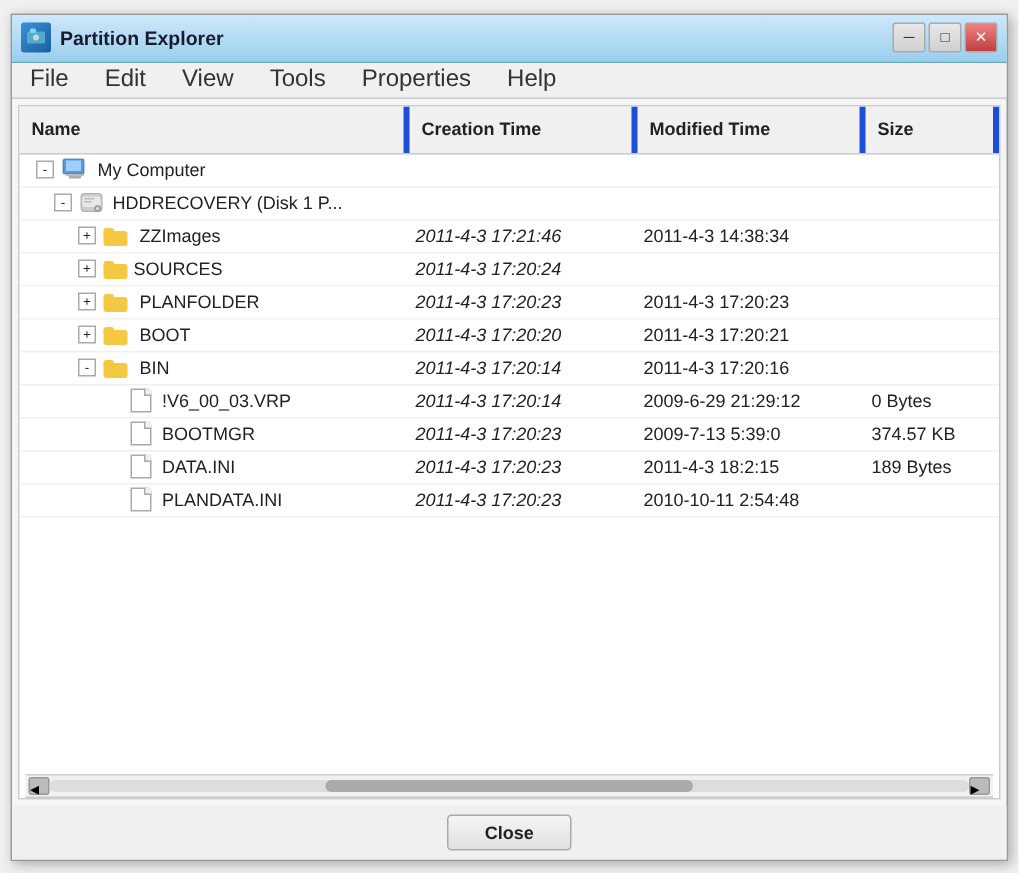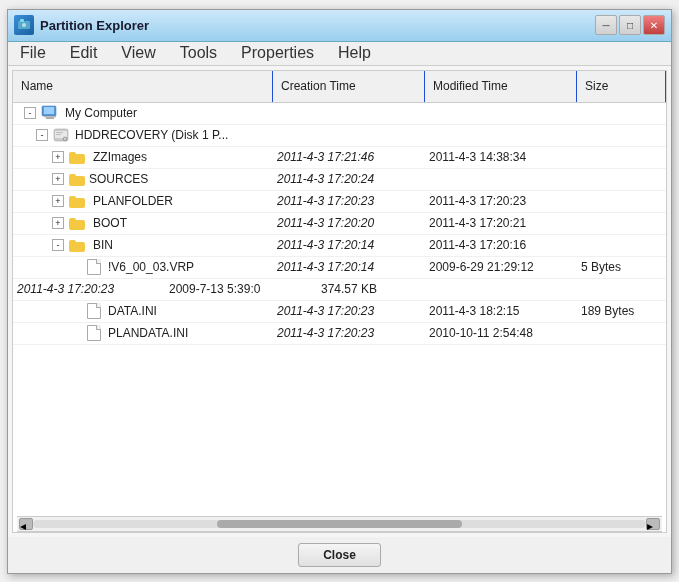--- a/index.html
+++ b/index.html
@@ -99,27 +99,27 @@
     .tree-header {
       display: flex;
       background: #f0f0f0;
       border-bottom: 1px solid #ccc;
       height: 32px;
       align-items: center;
       flex-shrink: 0;
     }
     .header-col {
       font-size: 12px;
-      font-weight: 400;
+      font-weight: 700;
       color: #222;
       padding: 0 8px;
       height: 100%;
       display: flex;
       align-items: center;
-      border-right: 1px solid #1d4ed8;
+      border-right: 4px solid #1d4ed8;
       cursor: pointer;
       user-select: none;
     }
     .col-name { width: 260px; }
     .col-creation { width: 152px; }
     .col-modified { width: 152px; }
     .col-size { flex: 1; }
     .tree-body {
       flex: 1;
       overflow-y: auto;
@@ -405,24 +405,30 @@
 
       <div class="tree-row">
         <div class="cell cell-name">
           <span style="padding-left:50px;"></span>
           <span class="expander-placeholder"></span>
           <span class="file-icon"></span>
           <span style="margin-left:4px;">!V6_00_03.VRP</span>
         </div>
         <div class="cell cell-creation">2011-4-3 17:20:14</div>
         <div class="cell cell-modified">2009-6-29 21:29:12</div>
-        <div class="cell cell-size">5 Bytes</div>
-      </div>
-
-      <div class="tree-row">
+        <div class="cell cell-size">0 Bytes</div>
+      </div>
+
+      <div class="tree-row">
+        <div class="cell cell-name">
+          <span style="padding-left:50px;"></span>
+          <span class="expander-placeholder"></span>
+          <span class="file-icon"></span>
+          <span style="margin-left:4px;">BOOTMGR</span>
+        </div>
         <div class="cell cell-creation">2011-4-3 17:20:23</div>
         <div class="cell cell-modified">2009-7-13 5:39:0</div>
         <div class="cell cell-size">374.57 KB</div>
       </div>
 
       <div class="tree-row">
         <div class="cell cell-name">
           <span style="padding-left:50px;"></span>
           <span class="expander-placeholder"></span>
           <span class="file-icon"></span>

